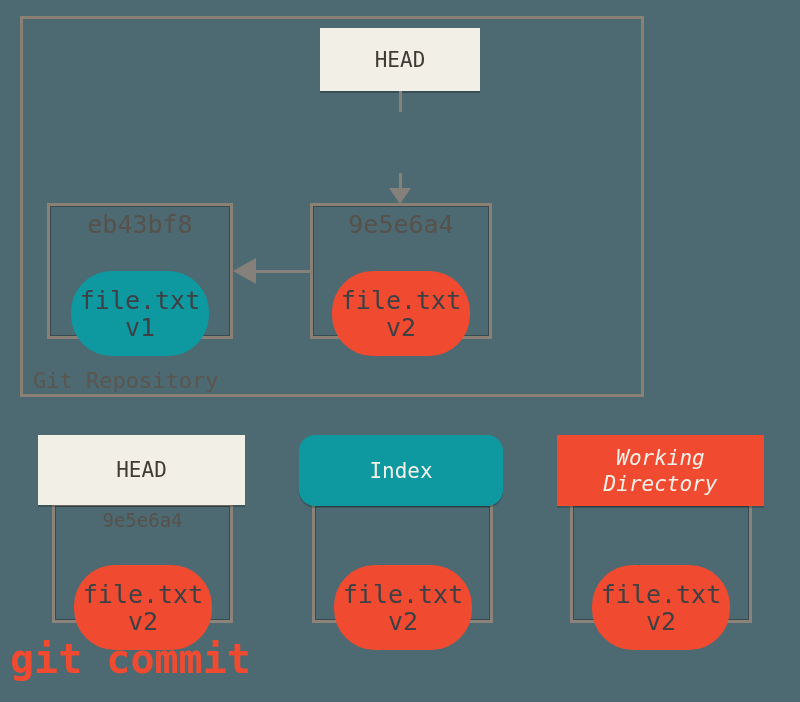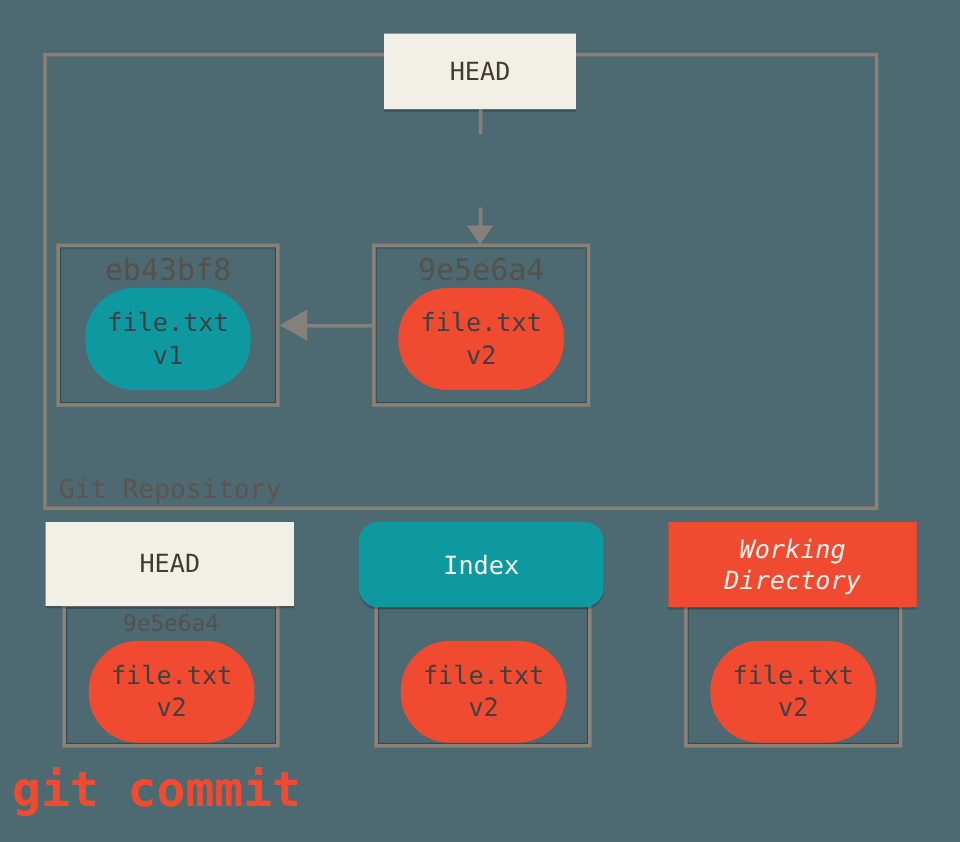--- a/index.html
+++ b/index.html
@@ -22,23 +22,22 @@
   html, body { width: 800px; height: 702px; }
   body {
     background: var(--background);
     font-family: "DejaVu Sans Mono", "Liberation Mono", monospace;
     overflow: hidden;
   }
   .stage { position: relative; width: 800px; height: 702px; }
 
   
   .repo {
-    position: absolute; left: 36px; top: 16px; width: 696px; height: 381px;
+    position: absolute; left: 20px; top: 16px; width: 624px; height: 381px;
     border: 3px solid var(--repo-border);
-    margin-top: 28px;
   }
   .repo-label {
     position: absolute; left: 10px; bottom: 1px;
     font-size: 22px; color: var(--repo-label-text); letter-spacing: 0px;
   }
 
   
   .ref-box {
     position: absolute; display: flex; align-items: center; justify-content: center;
     font-size: 21px;
@@ -82,22 +81,23 @@
     text-align: center; font-size: 25px; color: var(--hash-text);
   }
   .commit-1 { left: 47px; top: 203px; width: 186px; height: 136px; }
   .commit-2 { left: 310px; top: 203px; width: 182px; height: 136px; }
 
   
   .blob {
     position: absolute; width: 138px; height: 85px;
     border-radius: 41px;
     display: flex; flex-direction: column; align-items: center; justify-content: center;
-    font-size: 21px; line-height: 27px; color: var(--blob-text);
+    font-size: 25px; line-height: 27px; color: var(--blob-text);
     text-align: center;
+    margin-top: 31px;
   }
   .blob-teal { background: var(--teal); }
   .blob-red { background: var(--red); }
   .commit-1 .blob { left: 21px; top: 34px; }
   .commit-2 .blob { left: 19px; top: 34px; }
 
   
   .area-header {
     position: absolute; z-index: 2;
     display: flex; align-items: center; justify-content: center;

